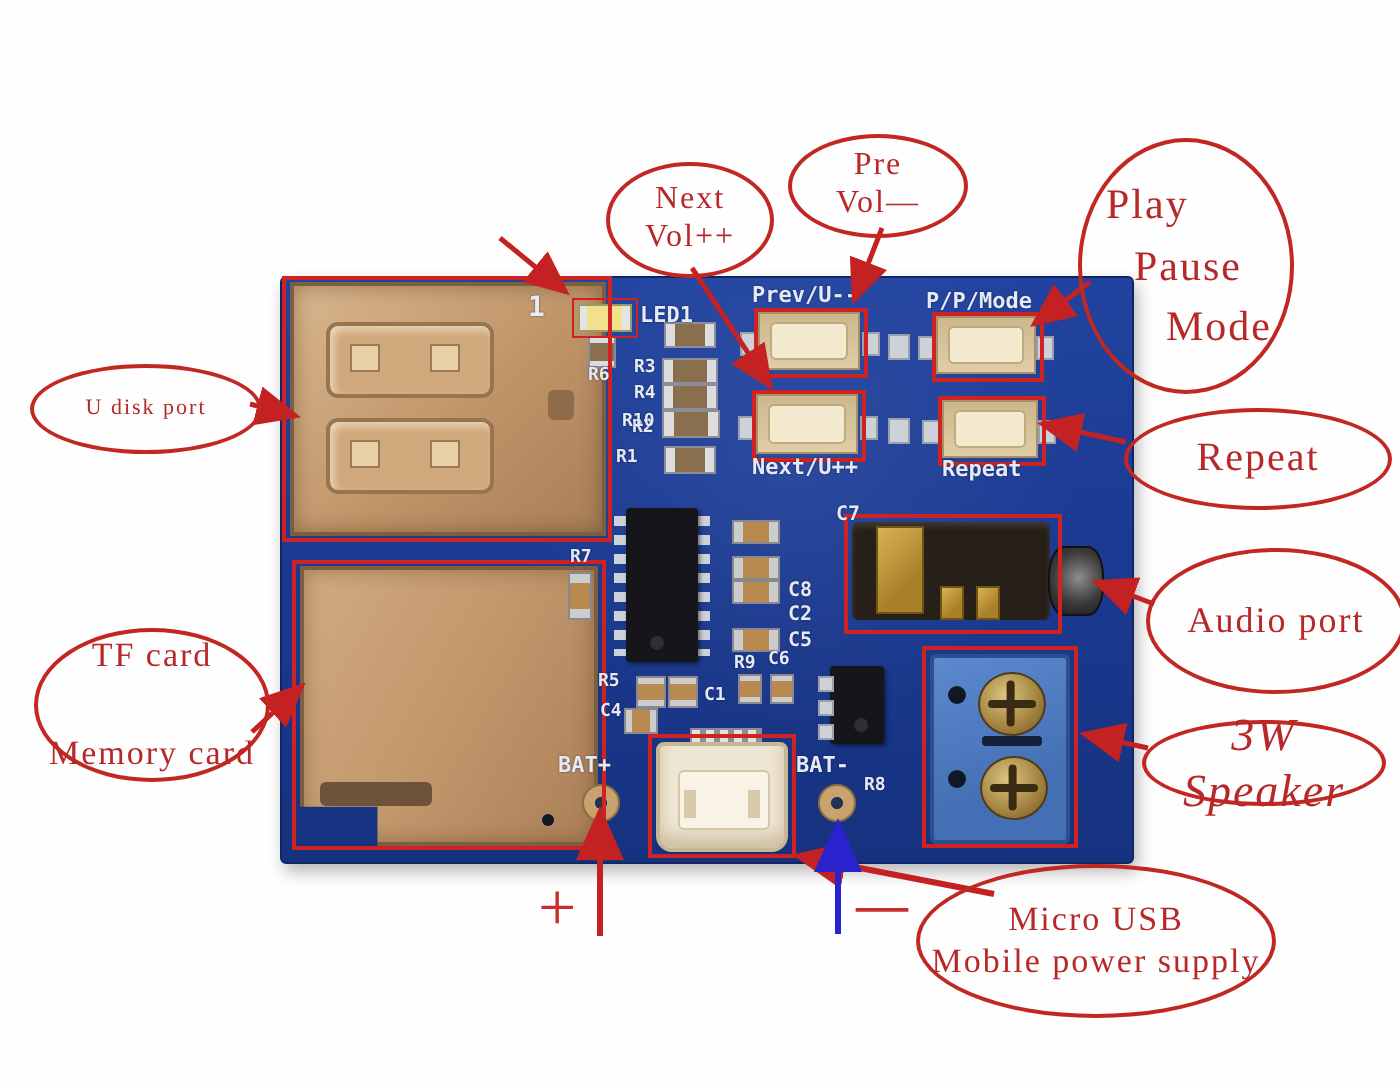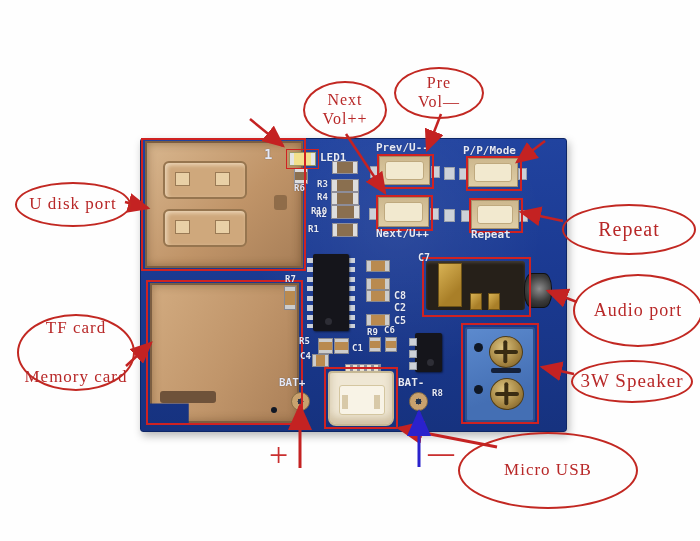--- a/index.html
+++ b/index.html
@@ -245,36 +245,42 @@
   </svg>
 
   <div class="callout" style="left:303px;top:81px;width:80px;height:54px;font-size:16px;">
     <span>Next</span>
     <span>Vol++</span>
   </div>
   <div class="callout" style="left:394px;top:67px;width:86px;height:48px;font-size:16px;">
     <span>Pre</span>
     <span>Vol—</span>
   </div>
-  <div class="callout" style="left:15px;top:182px;width:112px;height:41px;font-size:17px;">
+  <div class="callout ppm" style="left:539px;top:69px;width:108px;height:128px;font-size:21px;line-height:1.45;">
+    <span>Play</span>
+    <span>Pause</span>
+    <span>Mode</span>
+  </div>
+  <div class="callout" style="left:15px;top:182px;width:112px;height:41px;font-size:11px;">
     <span>U disk port</span>
   </div>
   <div class="callout" style="left:562px;top:204px;width:130px;height:47px;font-size:20px;">
     <span>Repeat</span>
   </div>
   <div class="callout" style="left:17px;top:314px;width:114px;height:73px;font-size:17px;gap:28px;">
     <span>TF card</span>
     <span>Memory card</span>
   </div>
   <div class="callout" style="left:573px;top:274px;width:126px;height:69px;font-size:18px;">
     <span>Audio port</span>
   </div>
-  <div class="callout" style="left:571px;top:360px;width:118px;height:39px;font-size:19px;">
+  <div class="callout" style="left:571px;top:360px;width:118px;height:39px;font-size:23px;font-style:italic;">
     <span>3W Speaker</span>
   </div>
   <div class="callout" style="left:458px;top:432px;width:176px;height:73px;font-size:17px;">
     <span>Micro USB</span>
+    <span>Mobile power supply</span>
   </div>
 
   <span class="power" style="left:269px;top:436px;font-size:34px;font-weight:normal;">+</span>
   <span class="power" style="left:428px;top:438px;font-size:26px;">—</span>
 
 </div>
 
 </body></html>

